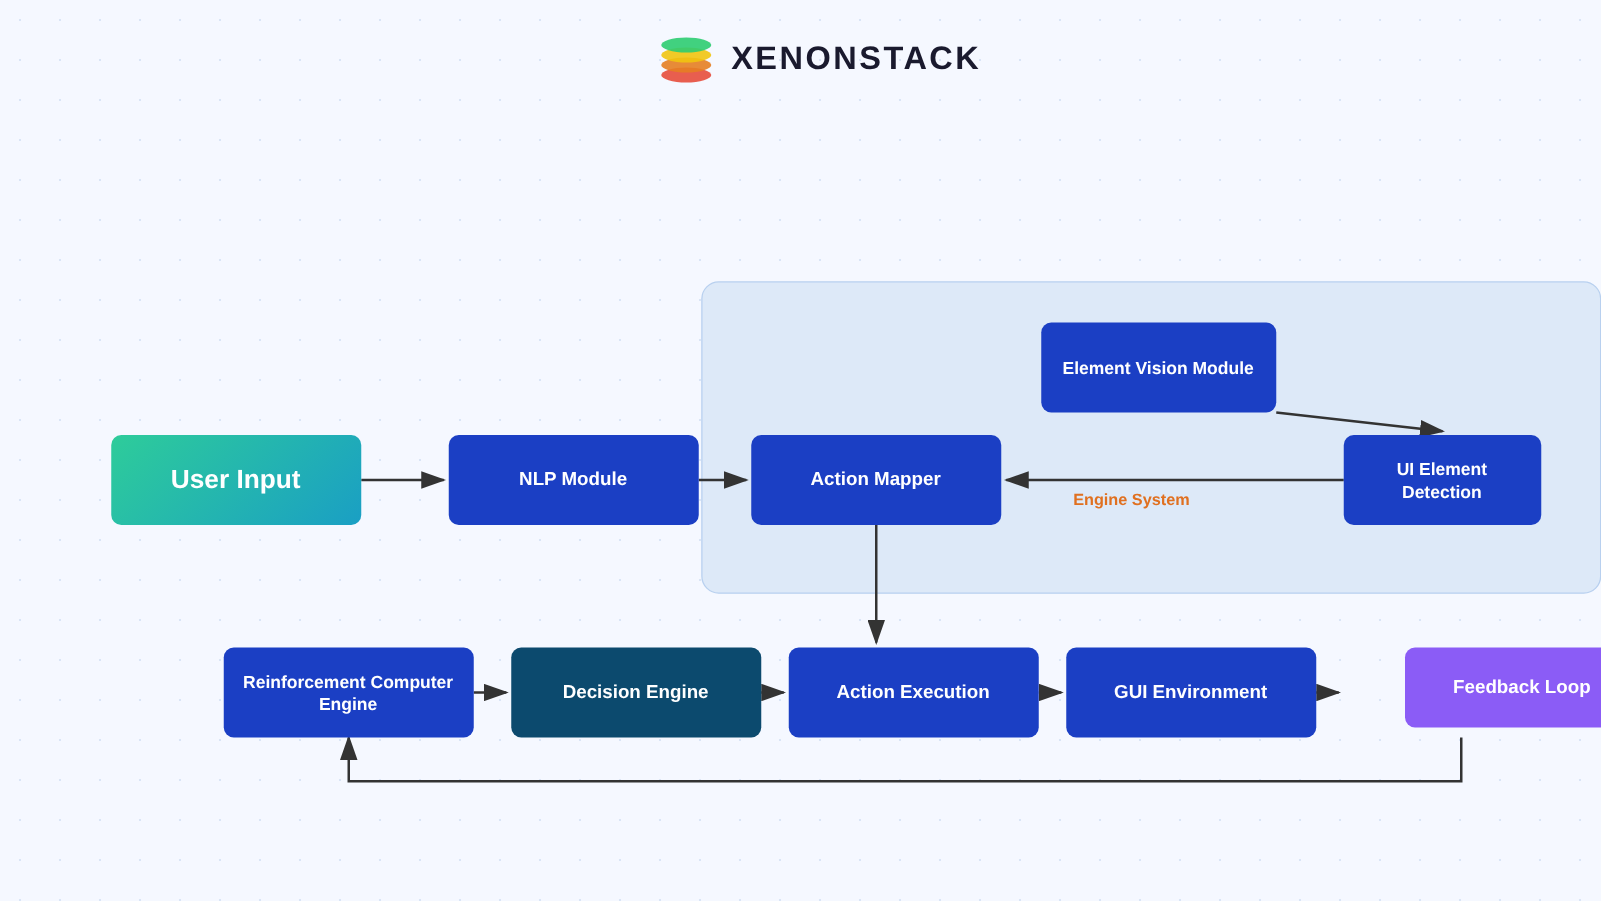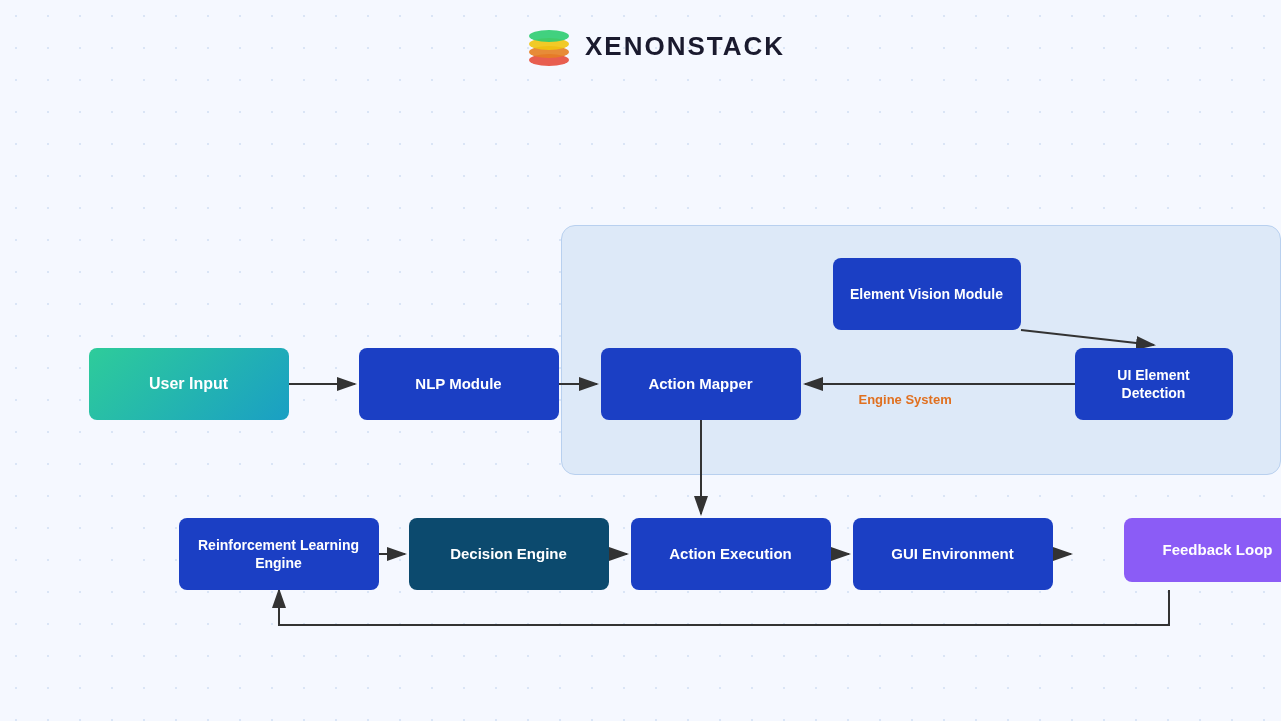--- a/index.html
+++ b/index.html
@@ -89,21 +89,21 @@
       color: #fff;
       padding: 10px 14px;
     }
 
     .node-user-input {
       left: 48px;
       top: 268px;
       width: 200px;
       height: 72px;
       background: linear-gradient(135deg, #2ecc9a 0%, #1a9fc4 100%);
-      font-size: 16px;
+      font-size: 21px;
       font-weight: 700;
     }
 
     .node-nlp {
       left: 318px;
       top: 268px;
       width: 200px;
       height: 72px;
       background: #1b3fc4;
     }
@@ -268,21 +268,21 @@
       <span>Element Vision Module</span>
     </div>
 
     <div class="node node-ui-element">
       <span>UI Element Detection</span>
     </div>
 
     <div class="vision-label">Engine System</div>
 
     <div class="node node-rl">
-      <span>Reinforcement Learning Engine</span>
+      <span>Reinforcement Computer Engine</span>
     </div>
 
     <div class="node node-decision">
       <span>Decision Engine</span>
     </div>
 
     <div class="node node-action-exec">
       <span>Action Execution</span>
     </div>
 

